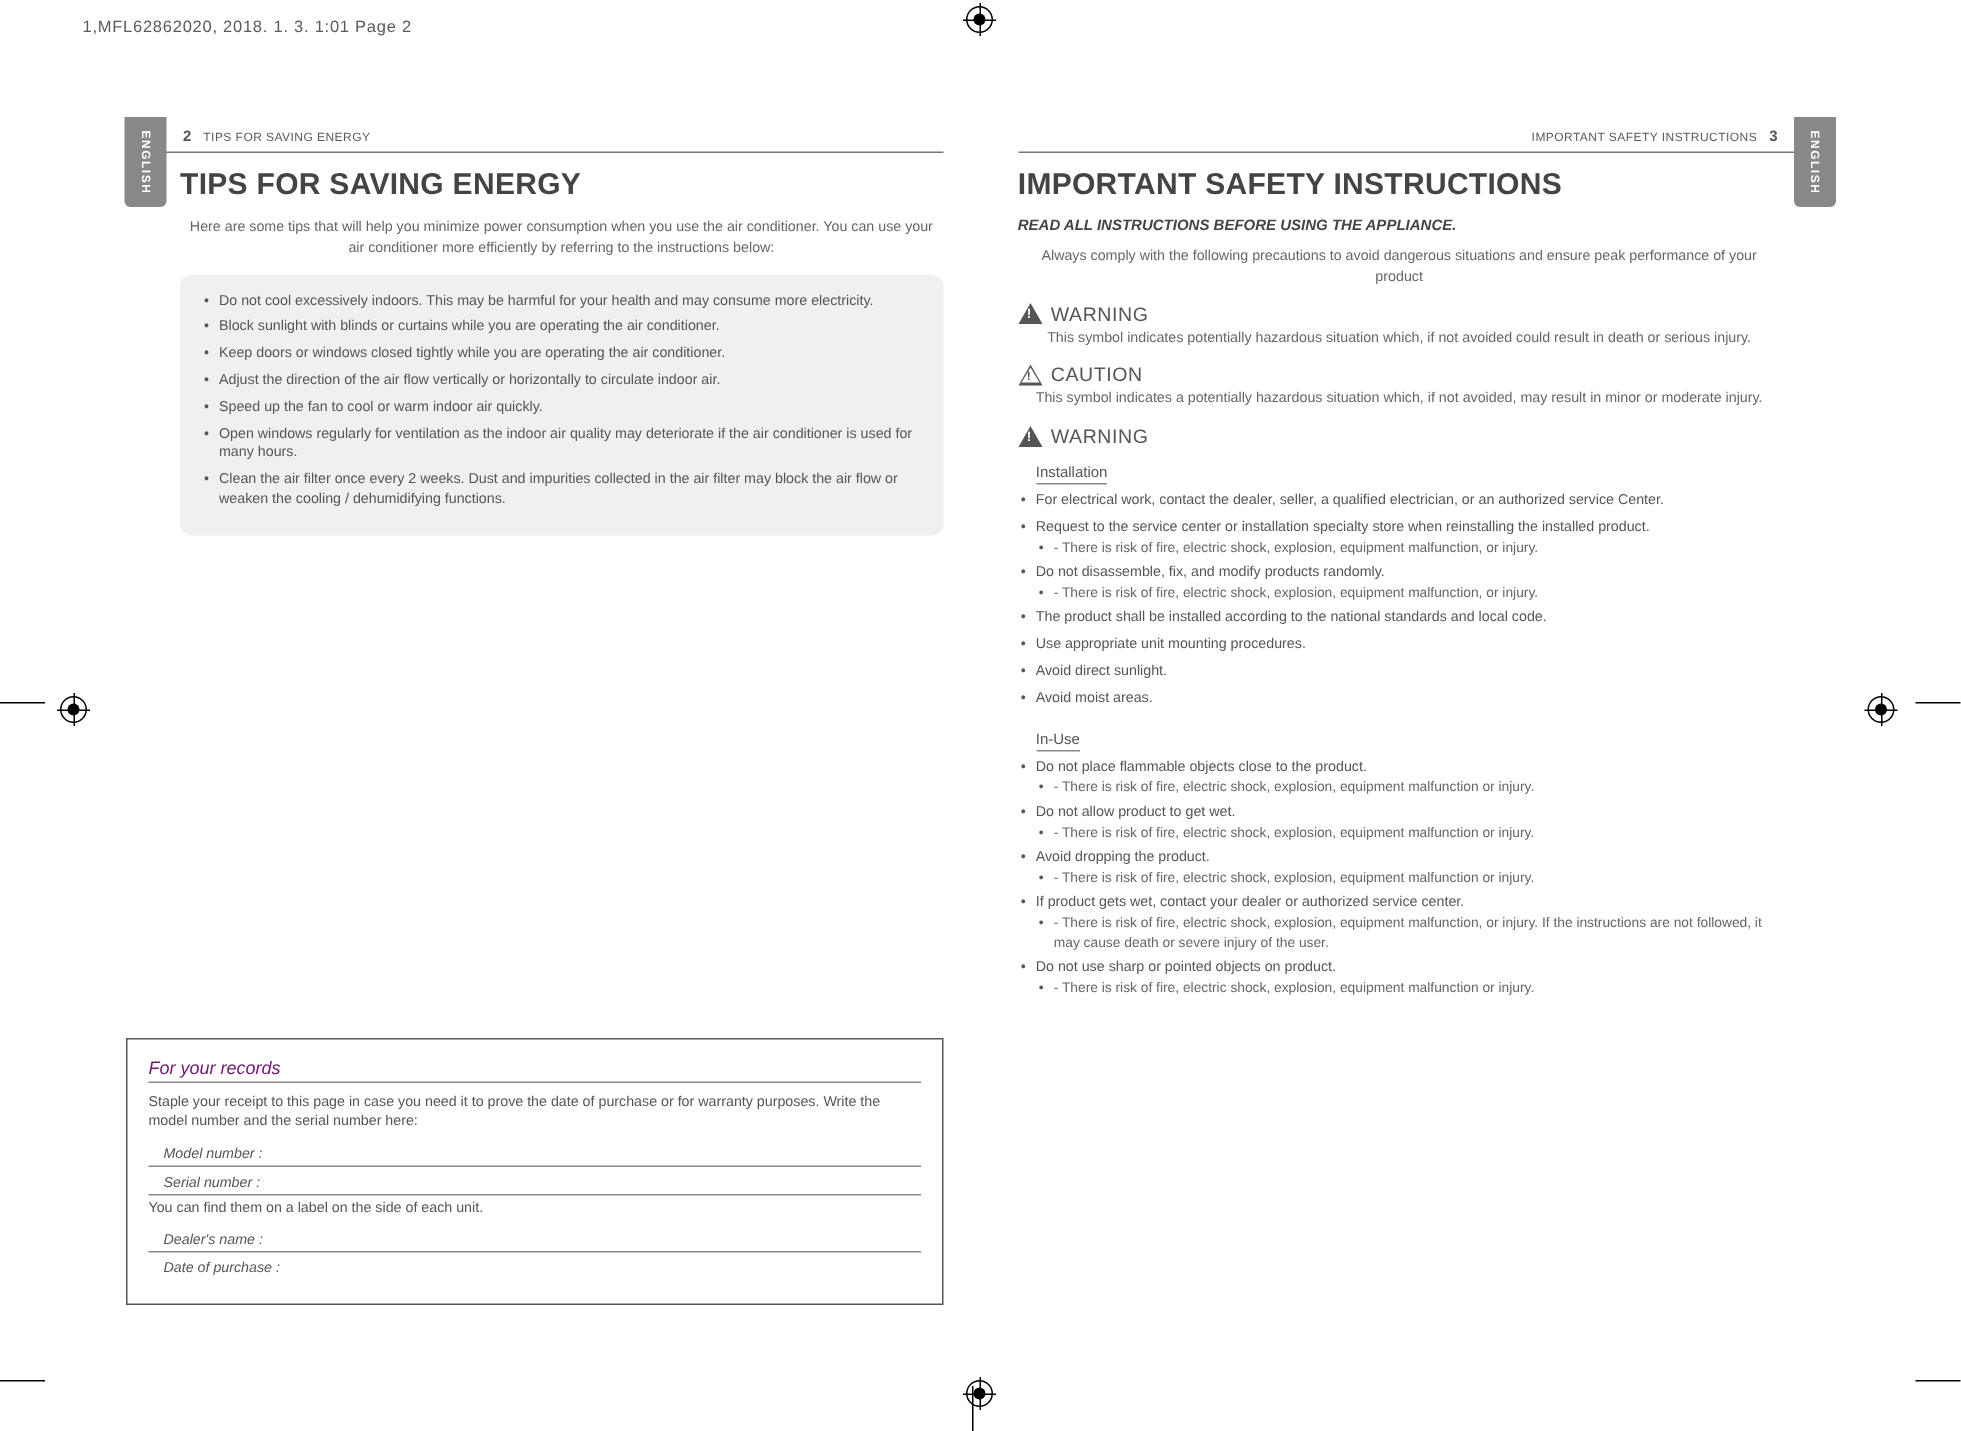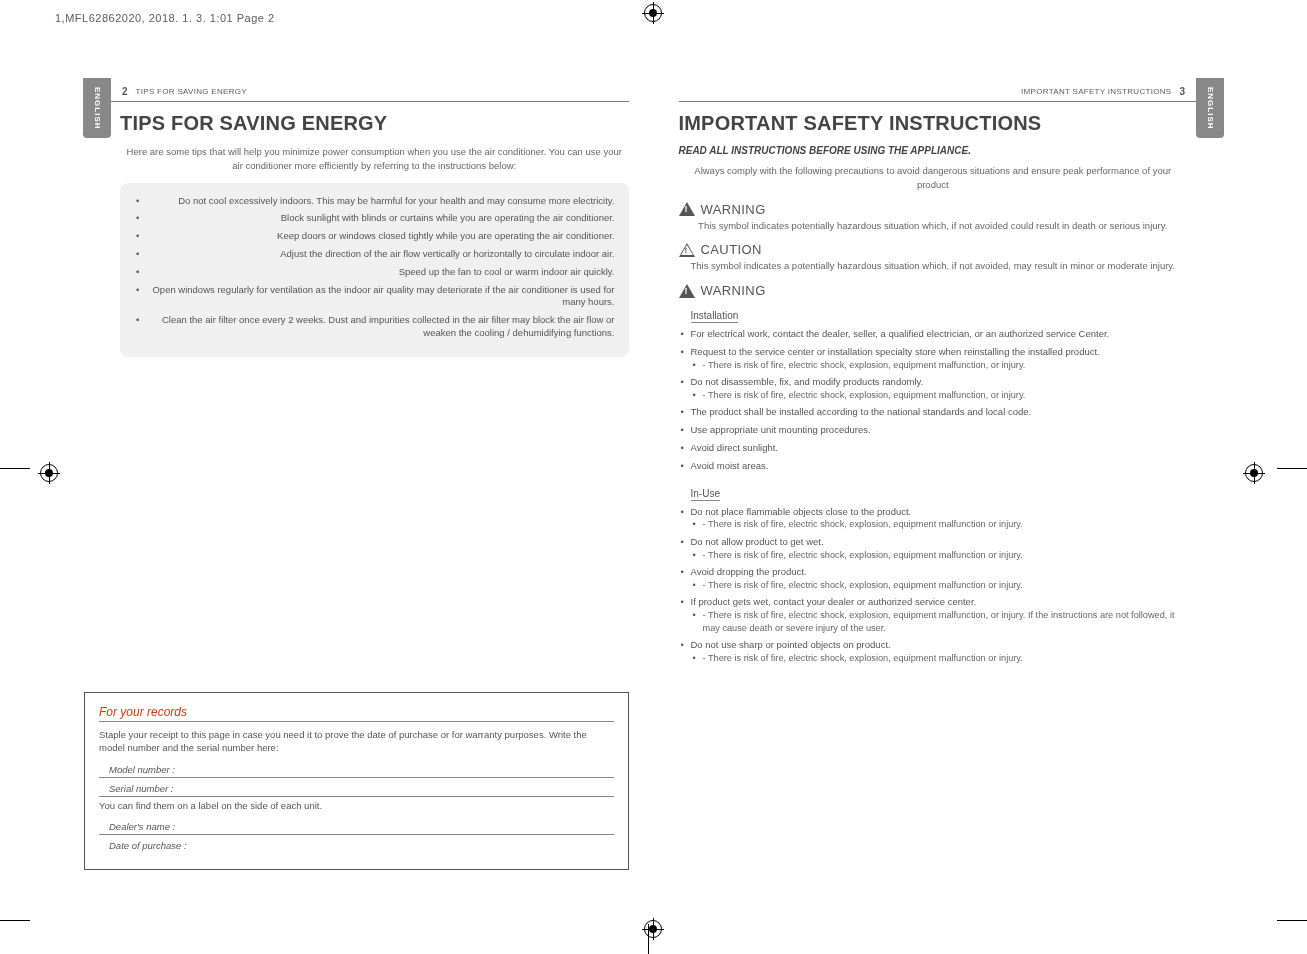--- a/index.html
+++ b/index.html
@@ -108,21 +108,20 @@
     line-height: 1.45;
     color: #666;
     margin-bottom: 10px;
     text-align: center;
   }
   .tips-box {
     background: #f0f0f0;
     border-radius: 8px;
     padding: 12px 14px;
     margin-bottom: 8px;
-    text-align: right;
   }
   ul { list-style: none; }
   .bullet-list li {
     position: relative;
     padding-left: 12px;
     font-size: 9.5px;
     line-height: 1.35;
     margin-bottom: 5px;
     color: #555;
   }
@@ -142,21 +141,21 @@
   .records-box {
     margin-top: auto;
     border: 1px solid #555;
     padding: 12px 14px 14px 14px;
     font-size: 9.5px;
     color: #555;
   }
   .records-title {
     font-style: italic;
     font-size: 12px;
-    color: #c2410c;
+    color: #701a75;
     margin-bottom: 6px;
     border-bottom: 0.5px solid #888;
     padding-bottom: 2px;
     display: inline-block;
     width: 100%;
   }
   .records-box p { margin-bottom: 6px; line-height: 1.4; }
   .field {
     border-bottom: 0.5px solid #888;
     padding: 3px 0 2px 10px;

